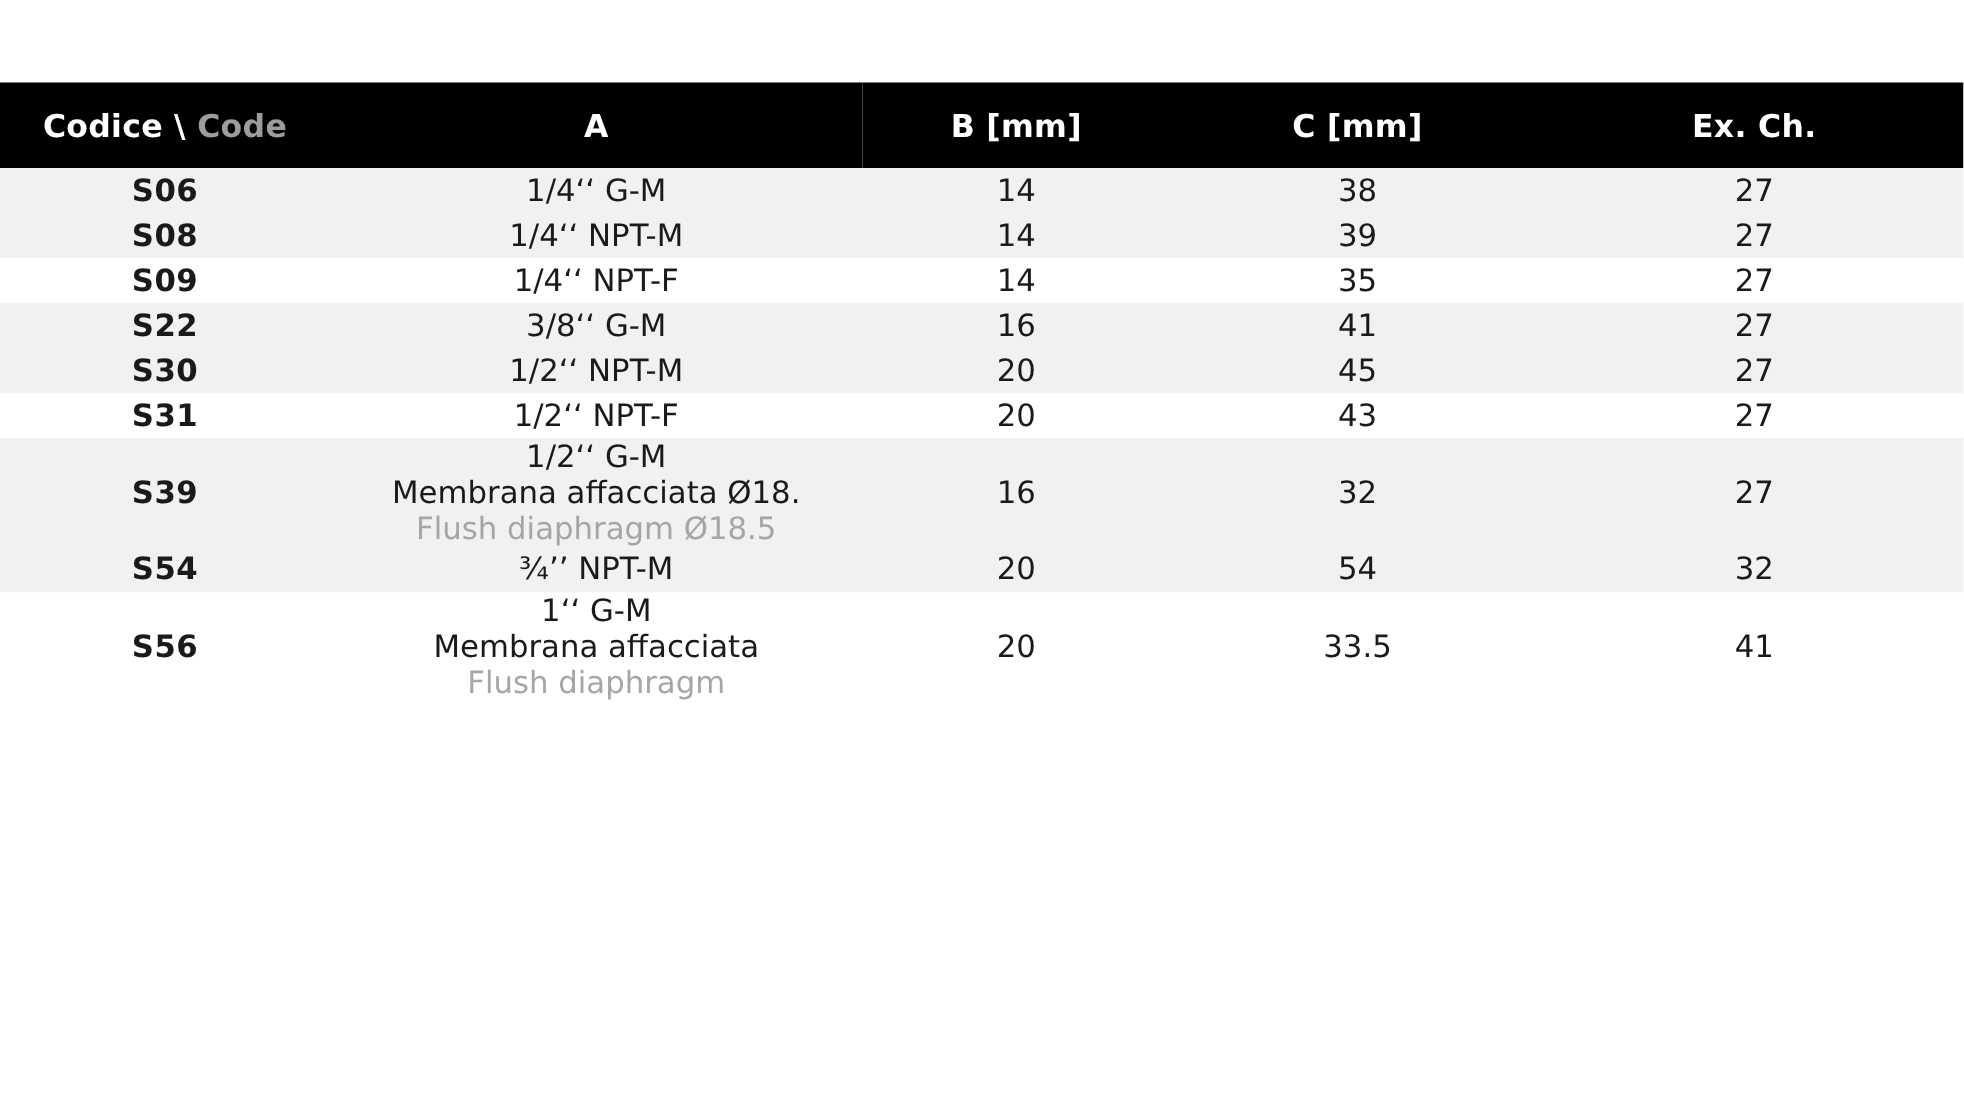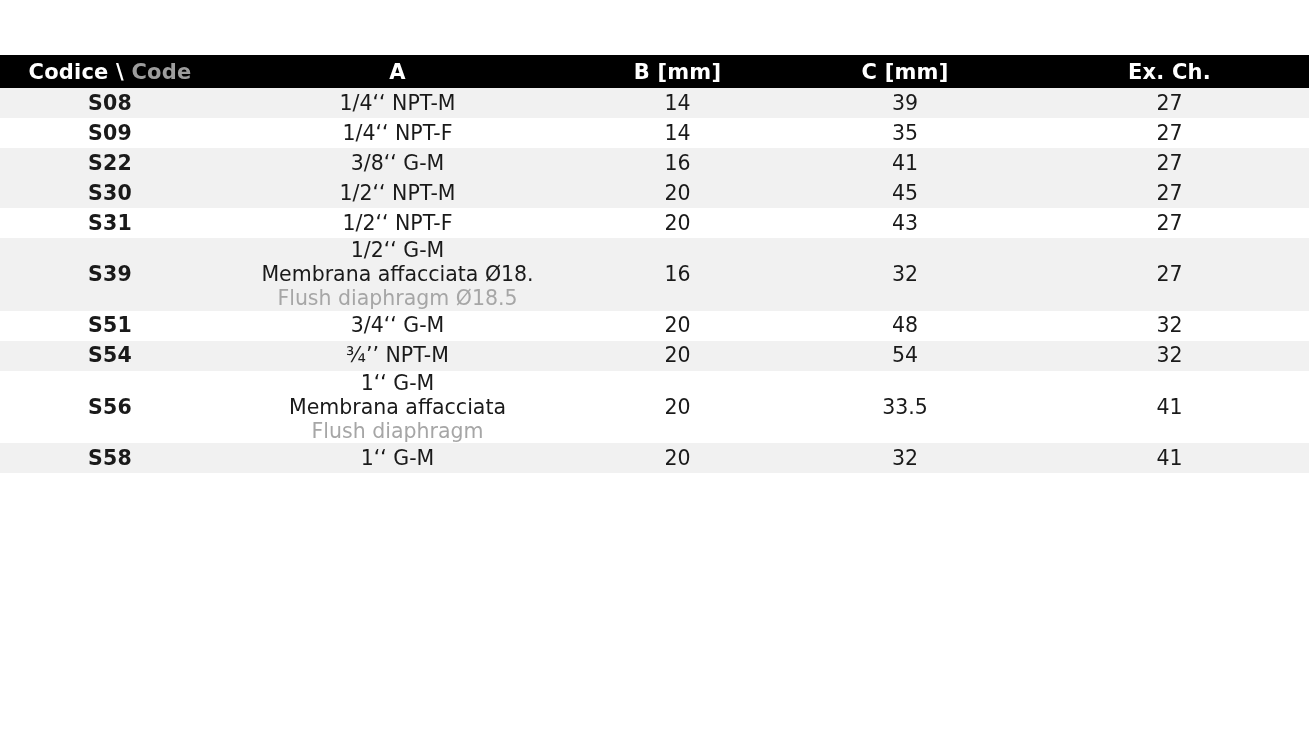--- a/index.html
+++ b/index.html
@@ -32,21 +32,21 @@
   table.spec-table col.c-b     { width: 205px; }
   table.spec-table col.c-c     { width: 250px; }
   table.spec-table col.c-ex    { width: 279px; }
 
   thead th {
     background: #000000;
     color: #ffffff;
     font-weight: bold;
     font-size: 21px;
     height: 33px;
-    padding: 0;
+    padding: 12px;
     text-align: center;
     vertical-align: middle;
     letter-spacing: 0.2px;
   }
   thead th.head-code {
     text-align: center;
   }
   .head-it { color: #ffffff; }
   .head-sep { color: #ffffff; }
   .head-en { color: #9d9d9d; }
@@ -100,20 +100,29 @@
           <span class="head-it">Codice</span><span class="head-sep"> \ </span><span class="head-en">Code</span>
         </th>
         <th>A</th>
         <th>B [mm]</th>
         <th>C [mm]</th>
         <th>Ex. Ch.</th>
       </tr>
     </thead>
     <tbody id="table-body">
         <tr class="shade">
+          <td class="code">S06</td>
+          <td class="desc">
+            <span class="line-it">1/4‘‘ G-M</span>
+          </td>
+          <td class="numeric">14</td>
+          <td class="numeric">38</td>
+          <td class="numeric">27</td>
+        </tr>
+        <tr class="shade">
           <td class="code">S08</td>
           <td class="desc">
             <span class="line-it">1/4‘‘ NPT-M</span>
           </td>
           <td class="numeric">14</td>
           <td class="numeric">39</td>
           <td class="numeric">27</td>
         </tr>
         <tr class="plain">
           <td class="code">S09</td>
@@ -155,53 +164,35 @@
           <td class="code">S39</td>
           <td class="desc">
             <span class="line-it">1/2‘‘ G-M</span>
             <span class="line-it">Membrana affacciata Ø18.</span>
             <span class="line-en">Flush diaphragm Ø18.5</span>
           </td>
           <td class="numeric">16</td>
           <td class="numeric">32</td>
           <td class="numeric">27</td>
         </tr>
-        <tr class="plain">
-          <td class="code">S51</td>
-          <td class="desc">
-            <span class="line-it">3/4‘‘ G-M</span>
-          </td>
-          <td class="numeric">20</td>
-          <td class="numeric">48</td>
-          <td class="numeric">32</td>
-        </tr>
         <tr class="shade">
           <td class="code">S54</td>
           <td class="desc">
             <span class="line-it">¾’’ NPT-M</span>
           </td>
           <td class="numeric">20</td>
           <td class="numeric">54</td>
           <td class="numeric">32</td>
         </tr>
         <tr class="plain tall">
           <td class="code">S56</td>
           <td class="desc">
             <span class="line-it">1‘‘ G-M</span>
             <span class="line-it">Membrana affacciata</span>
             <span class="line-en">Flush diaphragm</span>
           </td>
           <td class="numeric">20</td>
           <td class="numeric">33.5</td>
           <td class="numeric">41</td>
         </tr>
-        <tr class="shade">
-          <td class="code">S58</td>
-          <td class="desc">
-            <span class="line-it">1‘‘ G-M</span>
-          </td>
-          <td class="numeric">20</td>
-          <td class="numeric">32</td>
-          <td class="numeric">41</td>
-        </tr>
       </tbody>
   </table>
 </div>
 
 </body></html>

